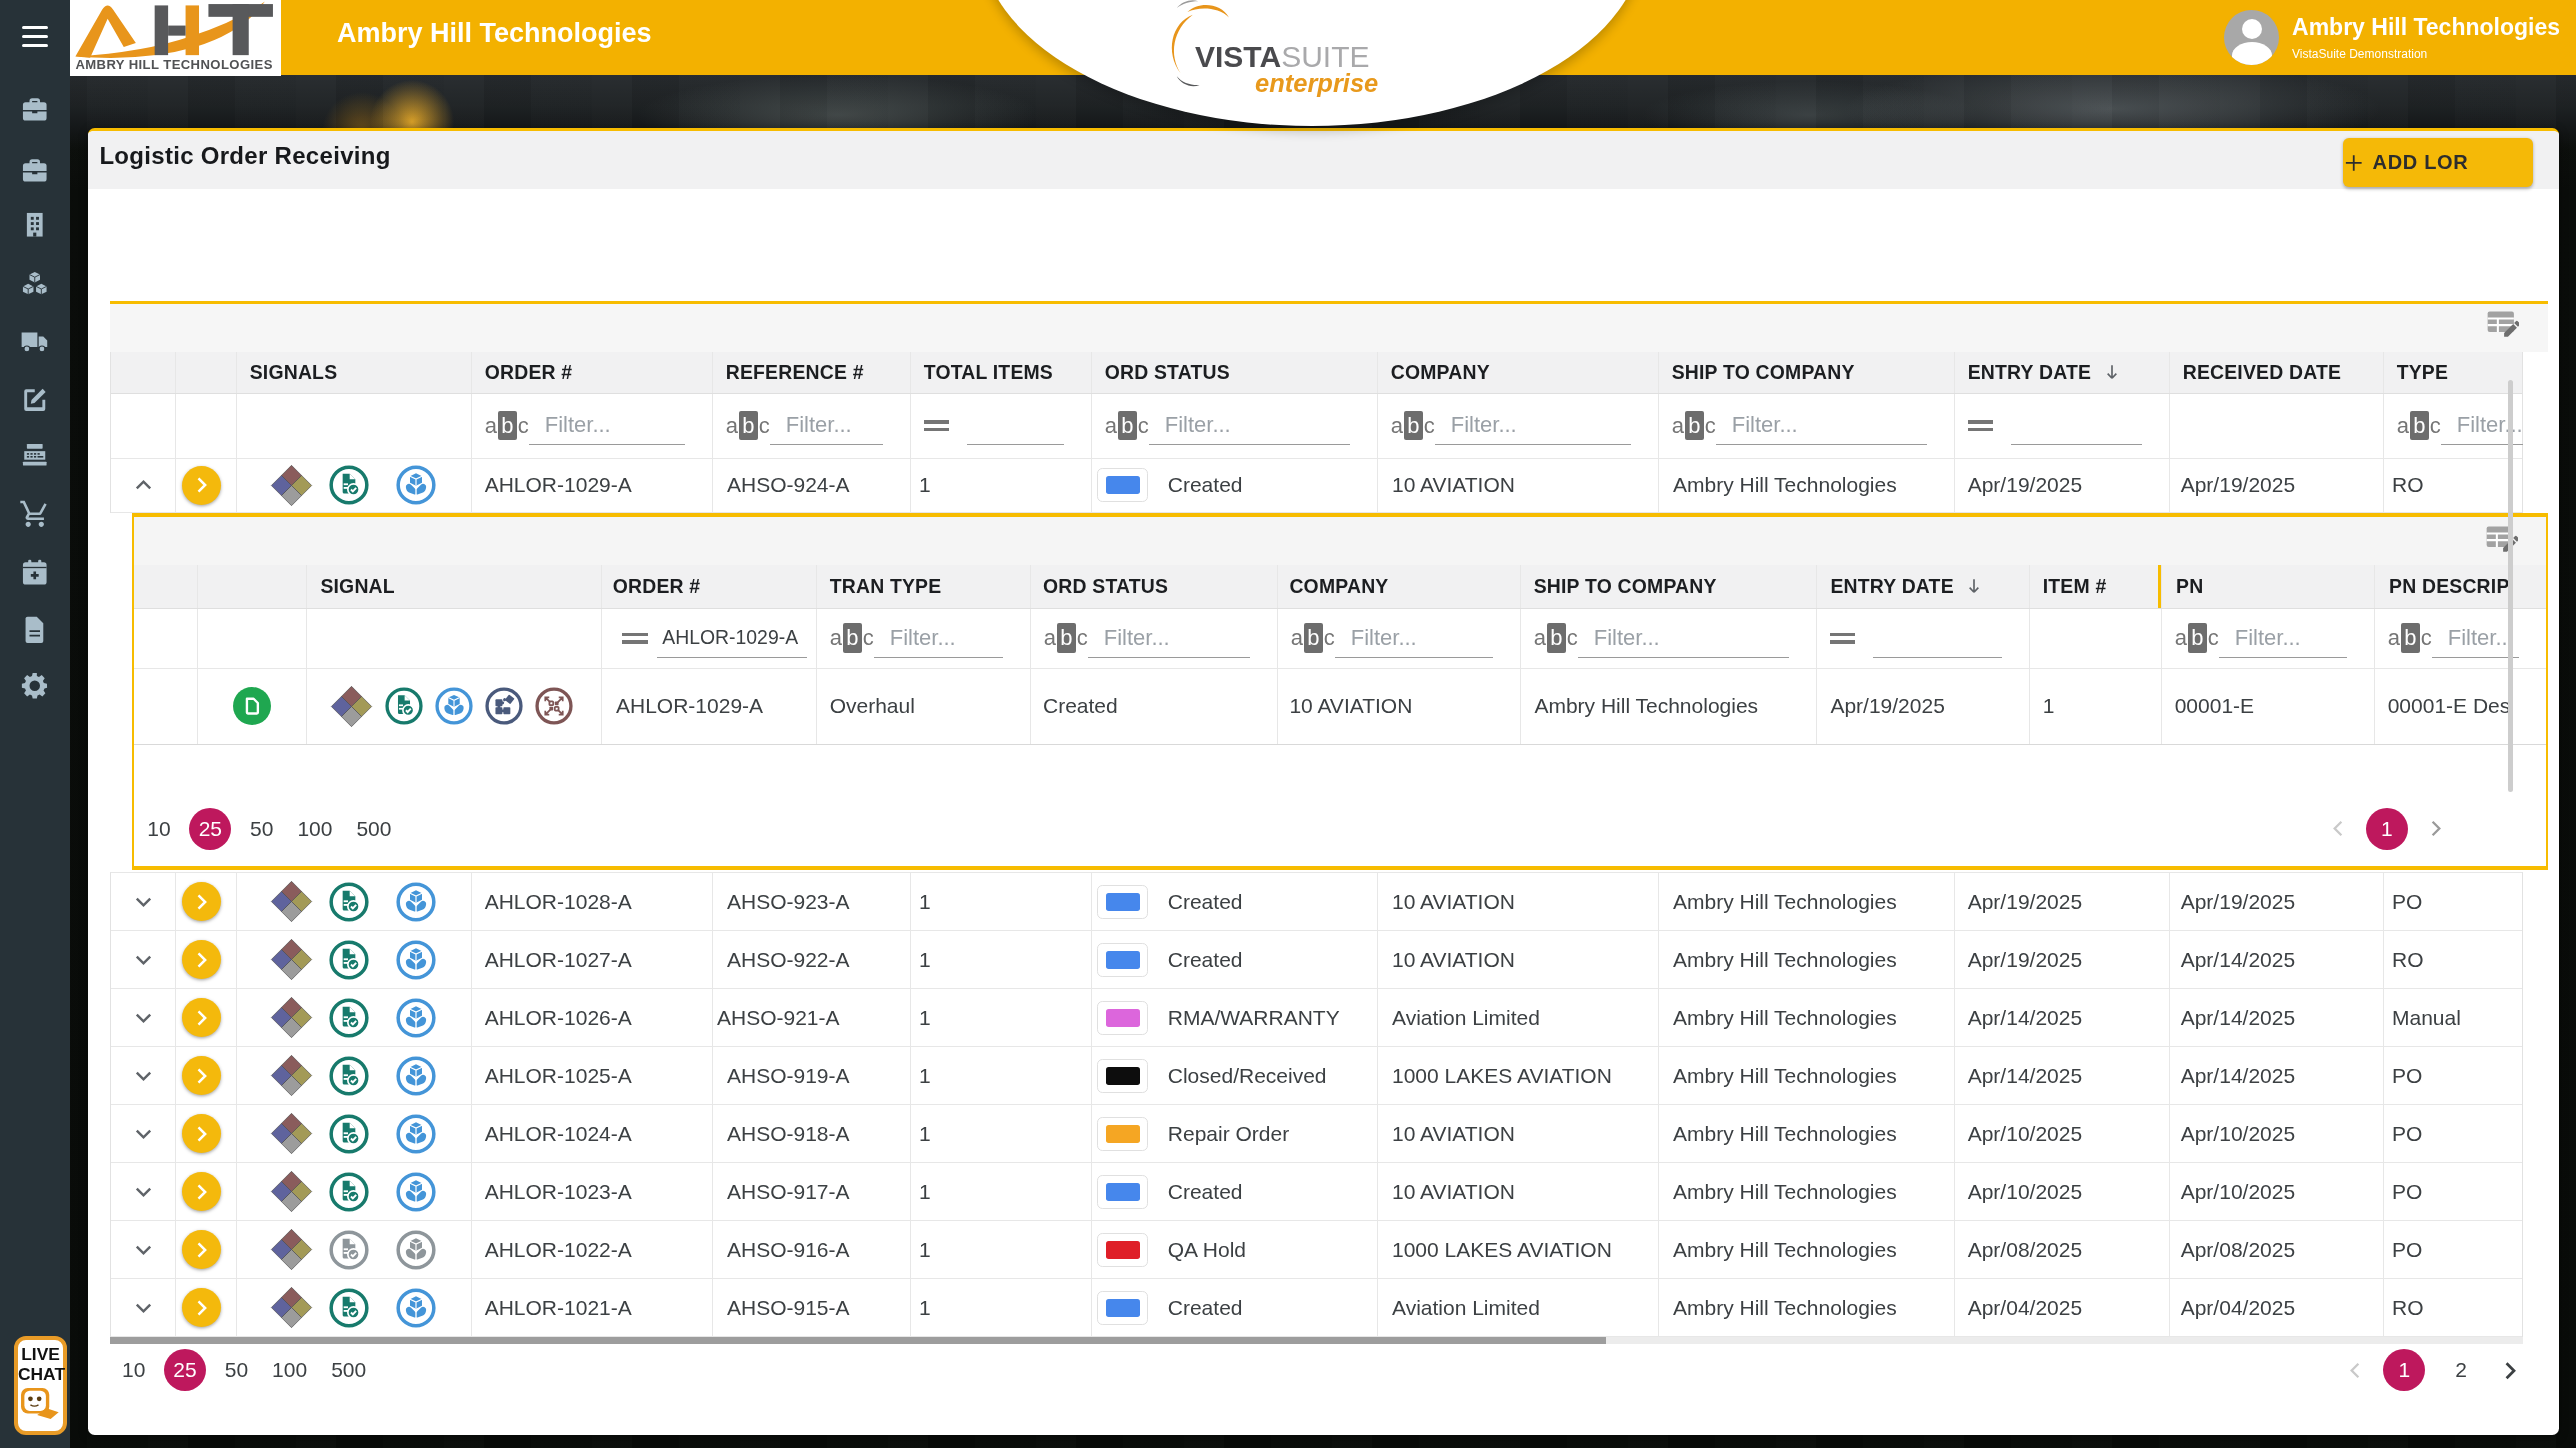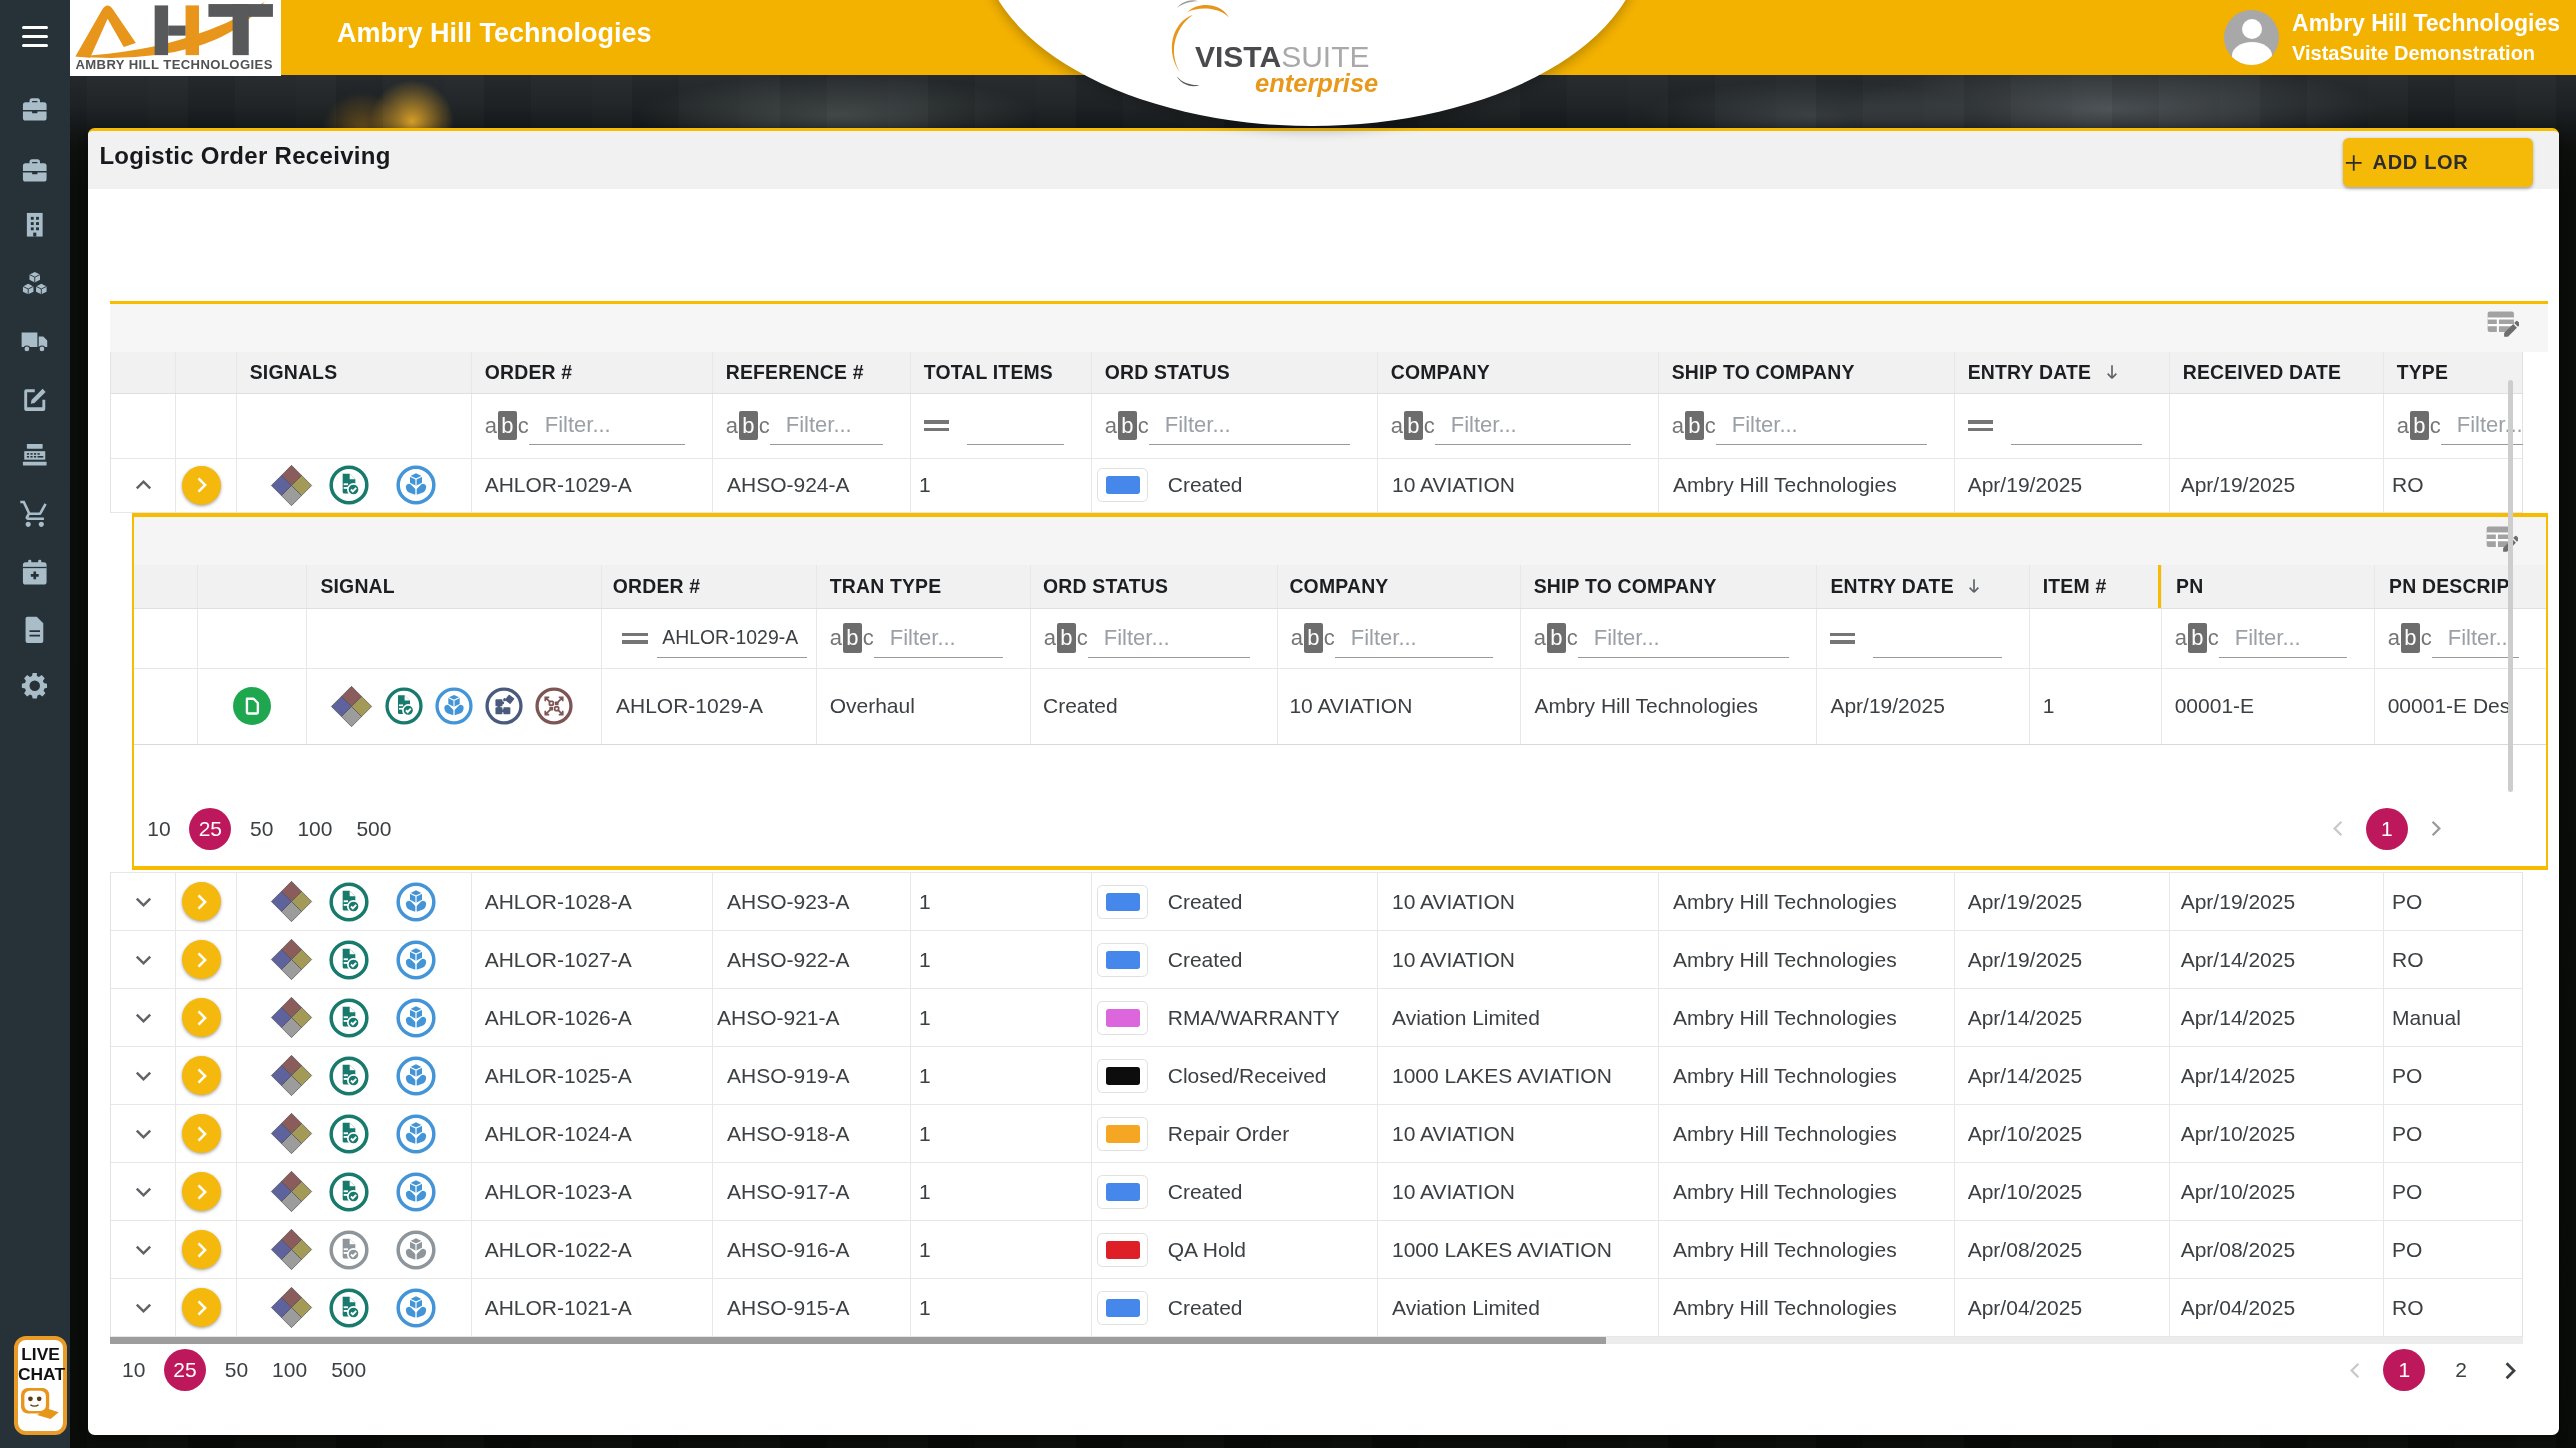--- a/index.html
+++ b/index.html
@@ -14,21 +14,21 @@
  radial-gradient(ellipse 168px 34px at 1810px 40px, rgba(100,110,112,.4), rgba(100,110,112,0)),
  linear-gradient(180deg,#272b2e 0px,#1f2325 30px,#151819 54px,#0d100d 74px,#0a0d0a 114px,#090c09 1374px)}
 
 .topbar{position:absolute;left:0;top:0;width:2576px;height:75px;background:#F3B100}
 .ellipse{position:absolute;left:980px;top:-249px;width:664px;height:375px;background:#fff;border-radius:50%;box-shadow:0 5.4px 10.7px rgba(0,0,0,.22)}
 .apptitle{position:absolute;left:337px;top:18px;font-size:27px;font-weight:700;color:#fff}
 .logobox{position:absolute;left:70px;top:0;width:211px;height:76px;background:#fff}
 .usr{position:absolute;right:16px;top:0;height:75px;display:flex;align-items:center}
 .usrtxt{margin-left:12.7px}
 .usrtxt .l1{font-size:23px;font-weight:700;color:#fff}
-.usrtxt .l2{font-size:20px;font-weight:700;color:#fff;margin-top:5.4px}
+.usrtxt .l2{font-size:12px;font-weight:400;color:#fff;margin-top:5.4px}
 .avatar{width:55px;height:55px;border-radius:50%;background:#a8a8a8;position:relative;overflow:hidden}
 .avatar:before{content:"";position:absolute;left:17.4px;top:9.4px;width:20px;height:20px;border-radius:50%;background:#fff}
 .avatar:after{content:"";position:absolute;left:7.4px;top:32px;width:40px;height:27px;border-radius:50% 50% 0 0;background:#fff}
 
 .vlogo{position:absolute;left:1157px;top:0px;width:315px;height:127px}
 .vs-text{position:absolute;left:38px;top:40px;font-size:30px;font-weight:700;letter-spacing:0px;color:#4a4a4d}
 .vs-text span{color:#a9a9ab;font-weight:400}
 .vs-ent{position:absolute;left:98px;top:69px;font-size:25.5px;font-weight:700;font-style:italic;color:#E8991C;letter-spacing:0px}
 
 .sidebar{position:absolute;left:0;top:0;width:70px;height:1449px;background:#273238;z-index:5}

